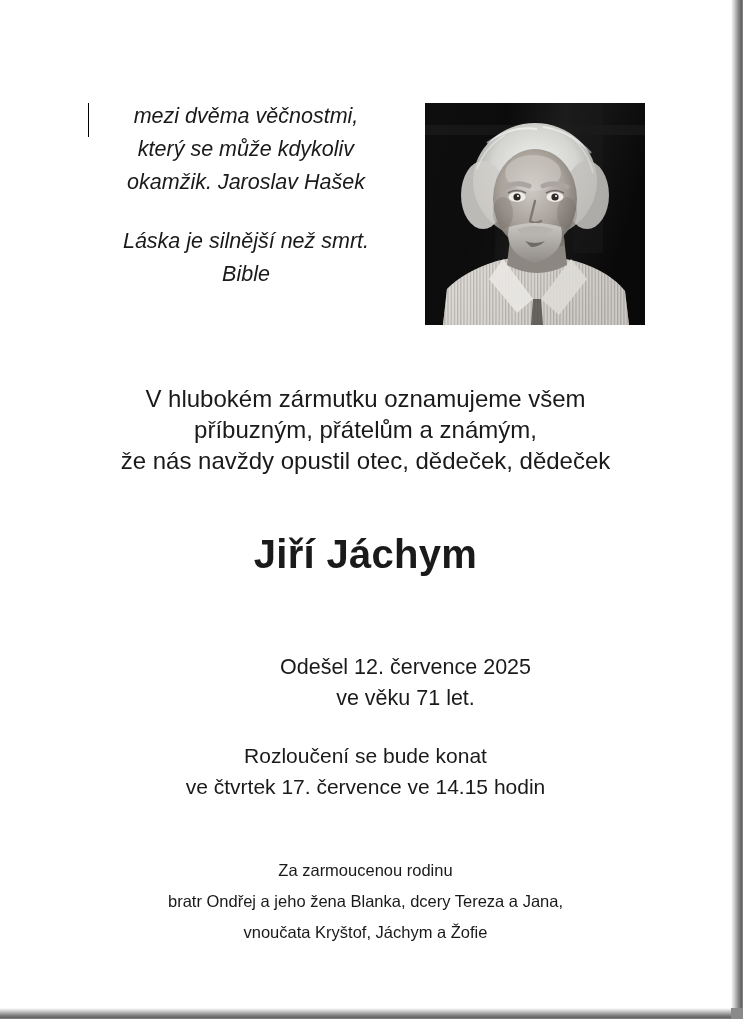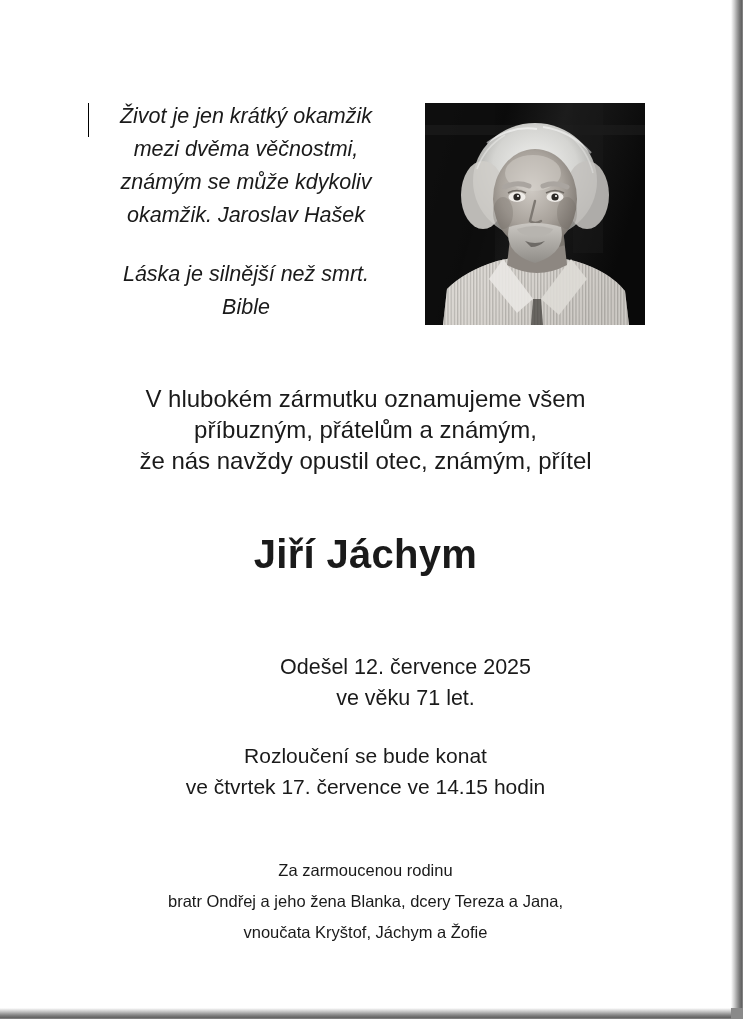--- a/index.html
+++ b/index.html
@@ -142,23 +142,22 @@
   .t-line { white-space: nowrap; }
 </style>
 </head>
 <body>
 
 <div id="page-sheet">
 
   <div id="text-caret"></div>
 
   <div id="quote-block">
-    <div class="q-line">Život je jen krátký okamžik</div>
     <div class="q-line">mezi dvěma věčnostmi,</div>
-    <div class="q-line">známým se může kdykoliv</div>
+    <div class="q-line">který se může kdykoliv</div>
     <div class="q-line">okamžik. Jaroslav Hašek</div>
     <div id="quote-gap"></div>
     <div class="q-line">Láska je silnější než smrt.</div>
     <div class="q-line">Bible</div>
   </div>
 
   <div id="portrait-photo">
     <svg width="220" height="222" viewBox="0 0 220 222" xmlns="http://www.w3.org/2000/svg">
       <defs>
         <linearGradient id="bgGrad" x1="0" y1="0" x2="1" y2="0.3">
@@ -244,21 +243,21 @@
         <path d="M118 24 Q146 28 166 50" stroke="#ffffff" stroke-width="2" fill="none" opacity="0.5"></path>
         <path d="M52 66 Q60 44 80 32" stroke="#f0f0ee" stroke-width="1.6" fill="none" opacity="0.5"></path>
         <path d="M168 70 Q162 46 144 32" stroke="#e8e8e6" stroke-width="1.6" fill="none" opacity="0.45"></path>
       </g>
     </svg>
   </div>
 
   <div class="centered-block" id="announce-block">
     <div class="t-line">V hlubokém zármutku oznamujeme všem</div>
     <div class="t-line">příbuzným, přátelům a známým,</div>
-    <div class="t-line">že nás navždy opustil otec, známým, přítel</div>
+    <div class="t-line">že nás navždy opustil otec, dědeček, dědeček</div>
   </div>
 
   <div class="centered-block" id="deceased-name">Jiří Jáchym</div>
 
   <div class="centered-block" id="departure-block">
     <div class="t-line">Odešel 12. července 2025</div>
     <div class="t-line">ve věku 71 let.</div>
   </div>
 
   <div class="centered-block" id="ceremony-block">

